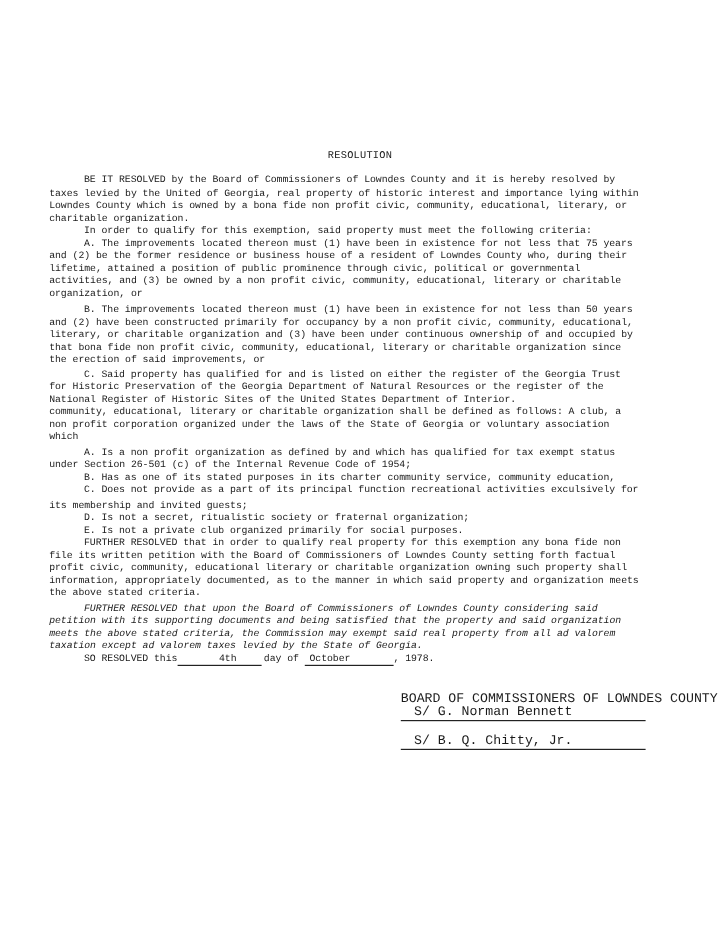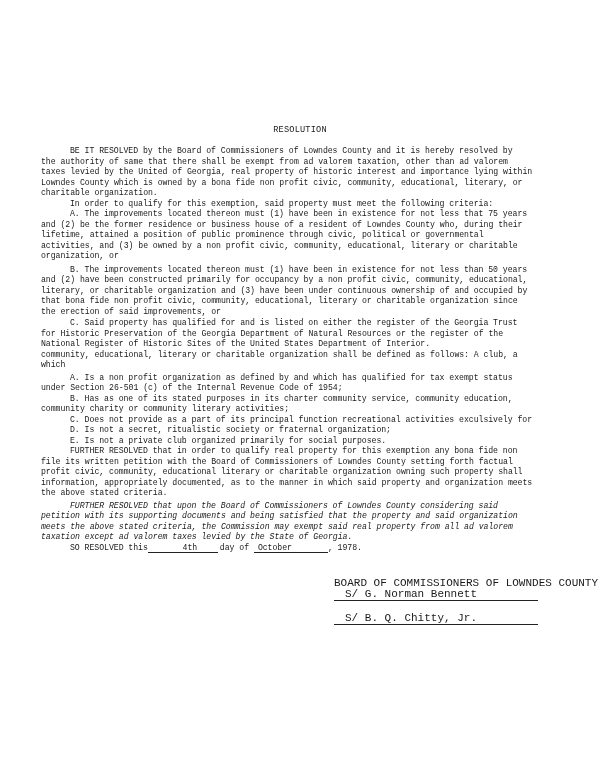--- a/index.html
+++ b/index.html
@@ -33,21 +33,20 @@
 </head>
 <body>
 
 <div class="page">
   <div class="title">RESOLUTION</div>
 
   <div class="body-text">
 
     <div>
       <span class="line ind">BE IT RESOLVED by the Board of Commissioners of Lowndes County and it is hereby resolved by</span>
-      <span class="line">the authority of same that there shall be exempt from ad valorem taxation, other than ad valorem</span>
       <span class="line">taxes levied by the United of Georgia, real property of historic interest and importance lying within</span>
       <span class="line">Lowndes County which is owned by a bona fide non profit civic, community, educational, literary, or</span>
       <span class="line">charitable organization.</span>
     </div>
 
     <div>
       <span class="line ind">In order to qualify for this exemption, said property must meet the following criteria:</span>
     </div>
 
     <div>
@@ -67,35 +66,36 @@
     </div>
 
     <div style="margin-top:1px;">
       <span class="line ind">C.  Said property has qualified for and is listed on either the register of the Georgia Trust</span>
       <span class="line">for Historic Preservation of the Georgia Department of Natural Resources or the register of the</span>
       <span class="line">National Register of Historic Sites of the United States Department of Interior.</span>
     </div>
 
     <div>
       <span class="line">community, educational, literary or charitable organization shall be defined as follows:  A club, a</span>
+      <span class="line">non profit corporation organized under the laws of the State of Georgia or voluntary association</span>
       <span class="line">which</span>
     </div>
 
     <div style="margin-top:2px;">
       <span class="line ind">A.  Is a non profit organization as defined by and which has qualified for tax exempt status</span>
       <span class="line">under Section 26-501 (c) of the Internal Revenue Code of 1954;</span>
     </div>
 
     <div>
       <span class="line ind">B.  Has as one of its stated purposes in its charter community service, community education,</span>
-      <span class="line">community charity or community literary activities;</span>
     </div>
 
     <div>
       <span class="line ind">C.  Does not provide as a part of its principal function recreational activities exculsively for</span>
+      <span class="line" style="margin-top:2px;">its membership and invited guests;</span>
     </div>
 
     <div>
       <span class="line ind">D.  Is not a secret, ritualistic society or fraternal organization;</span>
     </div>
 
     <div>
       <span class="line ind">E.  Is not a private club organized primarily for social purposes.</span>
     </div>
 

